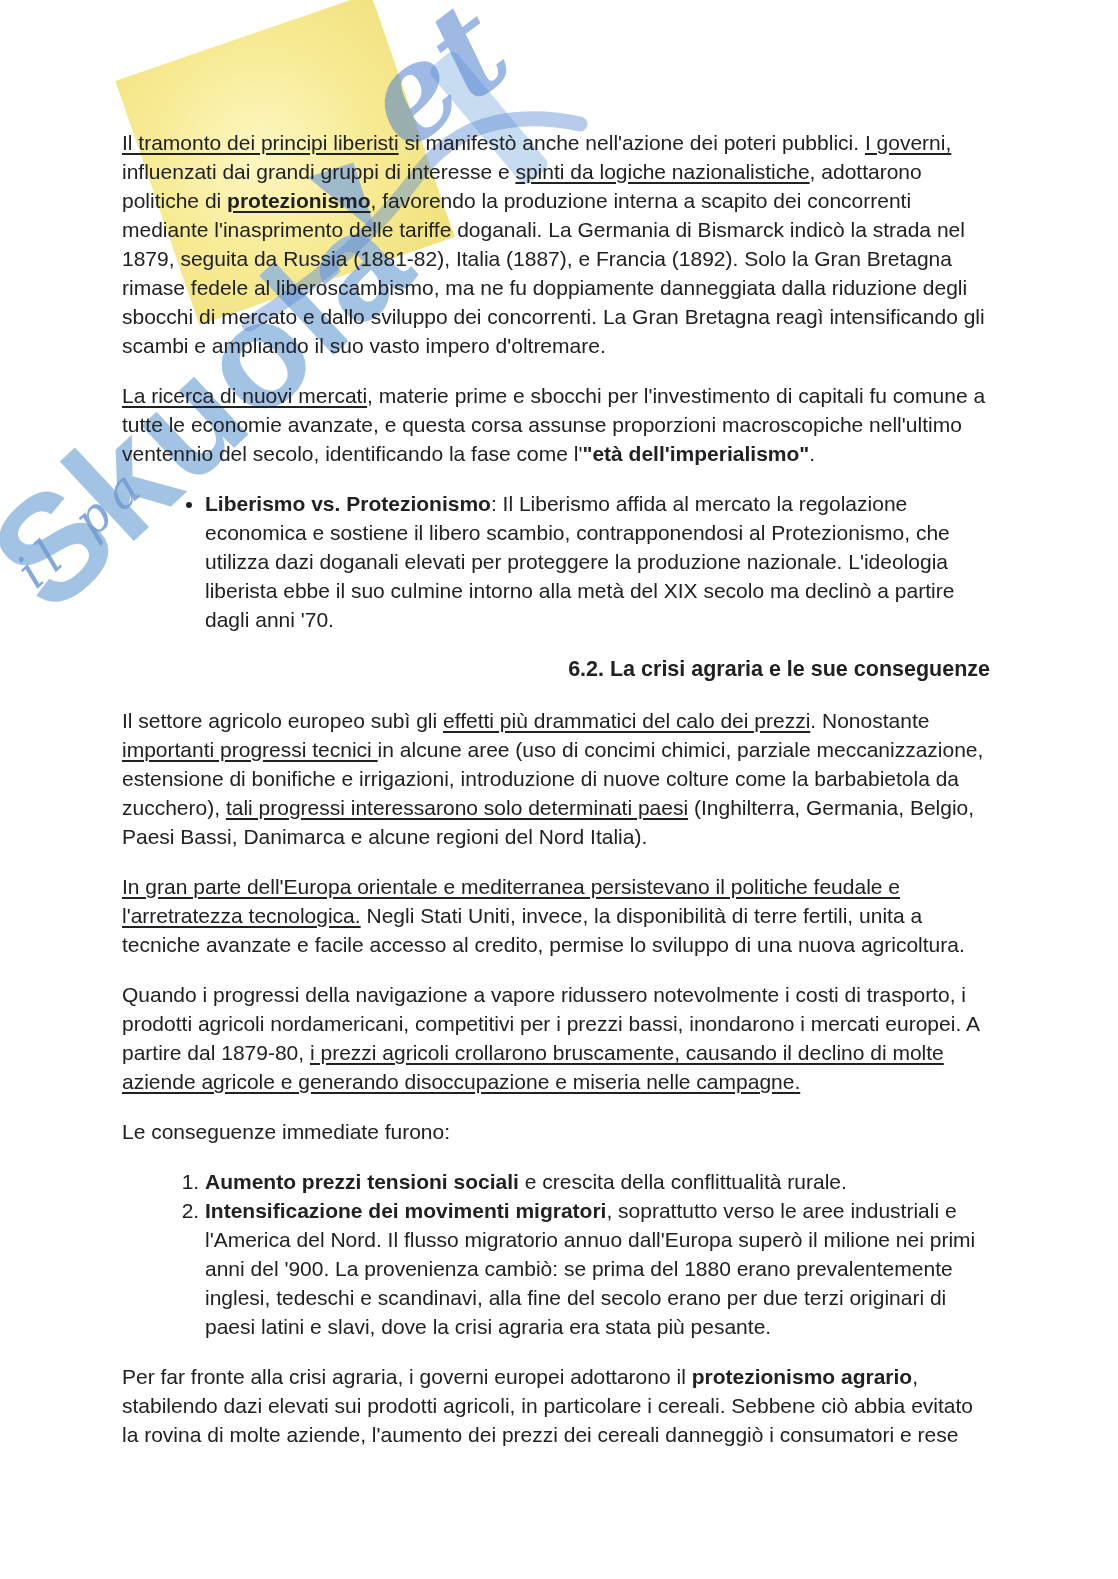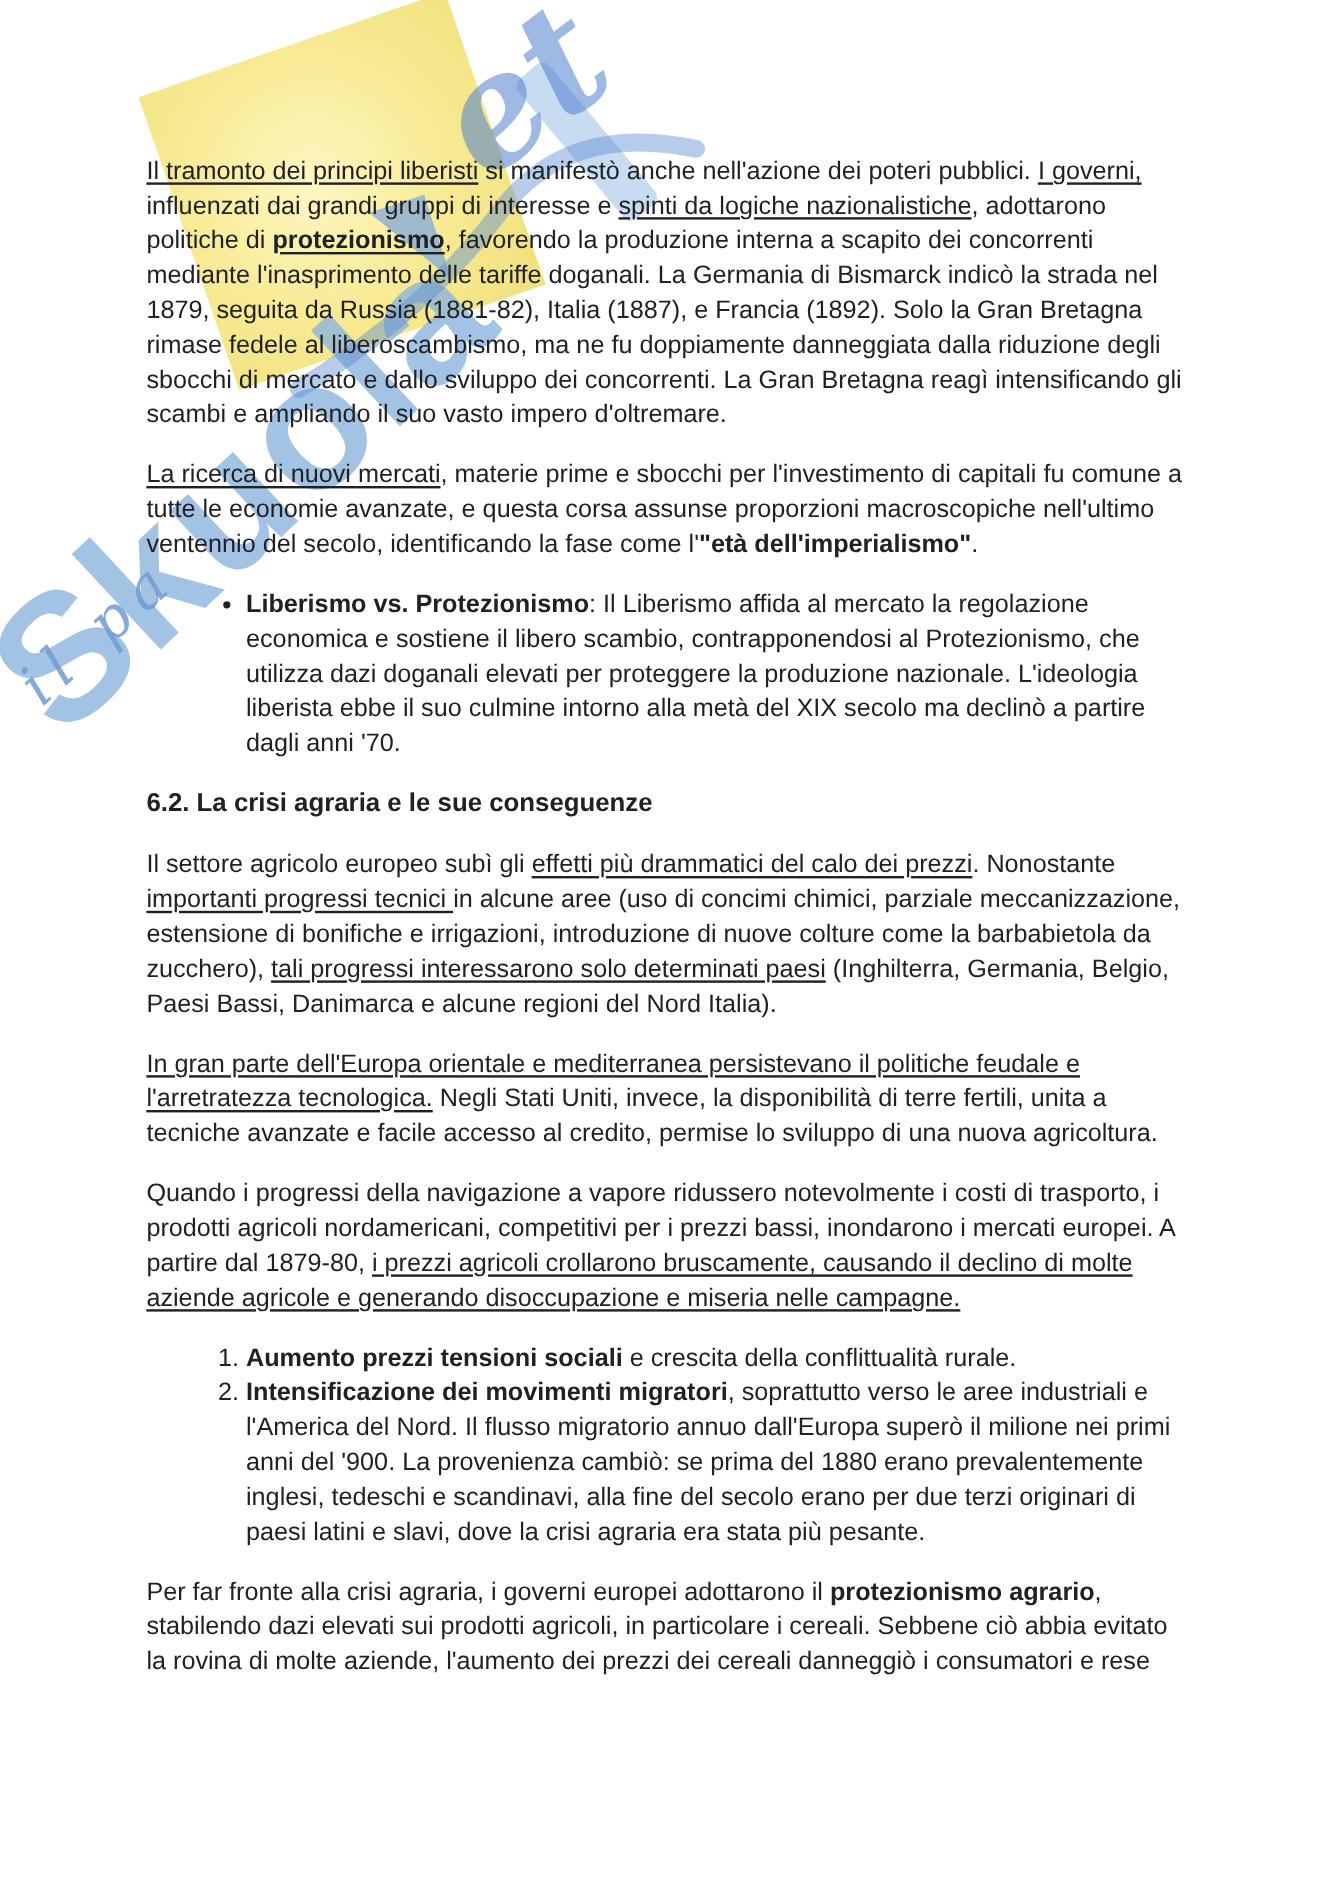--- a/index.html
+++ b/index.html
@@ -54,21 +54,21 @@
     color:rgba(112,155,210,0.85);
     white-space:nowrap;
   }
 
   
   .page-content{
     position:absolute;left:122px;top:128px;width:868px;z-index:2;
     font-size:21px;line-height:29px;
   }
   p{margin:0 0 21px;}
-  h2{font-size:21.5px;font-weight:bold;margin:16px 0 22px;line-height:29px;}
+  h2{font-size:21.5px;font-weight:bold;margin:16px 0 22px;line-height:29px;text-align:right;}
   .u{text-decoration:underline;text-decoration-thickness:2px;text-underline-offset:3px;}
   .b{font-weight:bold;}
   .bu{font-weight:bold;text-decoration:underline;text-decoration-thickness:2px;text-underline-offset:3px;margin-top:36px;}
   ul,ol{margin:0 0 21px;padding-left:83px;}
   li{margin:0;}
 </style>
 </head>
 <body>
 
 <div id="watermark">
@@ -106,20 +106,21 @@
   </p>
 
   <p>
     <span class="u">In gran parte dell'Europa orientale e mediterranea persistevano il politiche feudale e l'arretratezza tecnologica.</span><span> Negli Stati Uniti, invece, la disponibilità di terre fertili, unita a tecniche avanzate e facile accesso al credito, permise lo sviluppo di una nuova agricoltura.</span>
   </p>
 
   <p>
     <span>Quando i progressi della navigazione a vapore ridussero notevolmente i costi di trasporto, i prodotti agricoli nordamericani, competitivi per i prezzi bassi, inondarono i mercati europei. A partire dal 1879-80, </span><span class="u">i prezzi agricoli crollarono bruscamente, causando il declino di molte aziende agricole e generando disoccupazione e miseria nelle campagne.</span>
   </p>
 
+  <p>Le conseguenze immediate furono:</p>
 
   <ol>
     <li>
       <span class="b">Aumento prezzi tensioni sociali</span><span> e crescita della conflittualità rurale.</span>
     </li>
     <li>
       <span class="b">Intensificazione dei movimenti migratori</span><span>, soprattutto verso le aree industriali e l'America del Nord. Il flusso migratorio annuo dall'Europa superò il milione nei primi anni del '900. La provenienza cambiò: se prima del 1880 erano prevalentemente inglesi, tedeschi e scandinavi, alla fine del secolo erano per due terzi originari di paesi latini e slavi, dove la crisi agraria era stata più pesante.</span>
     </li>
   </ol>
 

